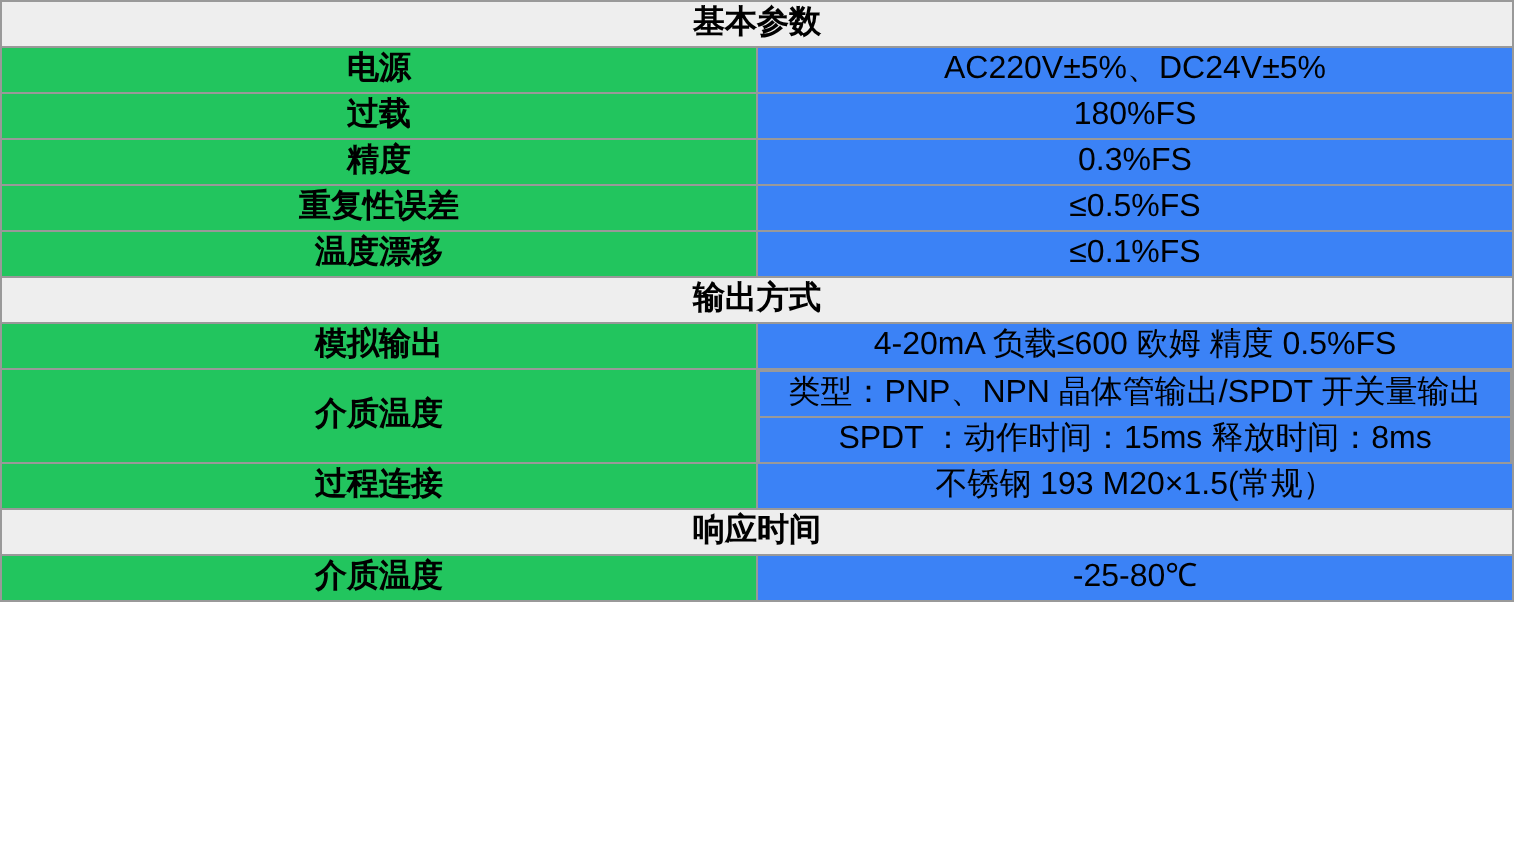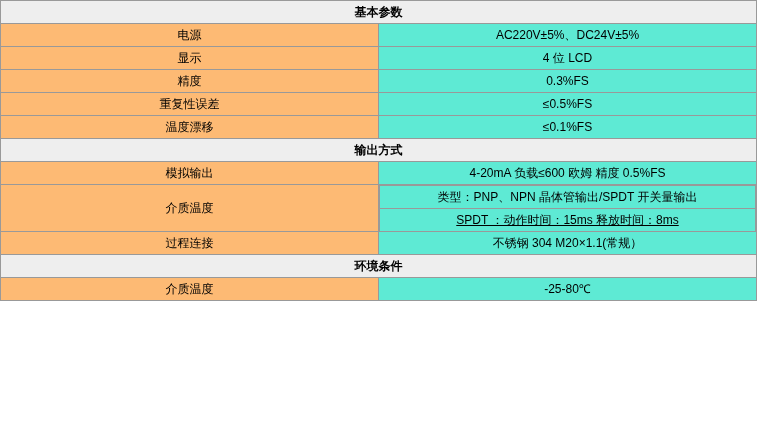--- a/index.html
+++ b/index.html
@@ -13,57 +13,56 @@
     font-family: "Liberation Sans", sans-serif;
     color: #000000;
   }
   table.spec {
     border-collapse: collapse;
     width: 757px;
     table-layout: fixed;
   }
   table.spec td {
     border: 1px solid #999999;
-    font-size: 12px;
+    font-size: 16px;
     text-align: center;
     vertical-align: middle;
     padding: 0;
     height: 22px;
     line-height: 1.2;
   }
   td.section {
     background: #eeeeee;
     font-weight: bold;
     font-size: 12px;
     height: 22px;
   }
   td.label {
     width: 375px;
-    font-weight: normal;
-    background: #fdba74;
+    font-weight: bold;
+    background: #22c55e;
   }
   td.value {
     width: 380px;
-    background: #5eead4;
+    background: #3b82f6;
     font-weight: normal;
   }
   .sub-table {
     border-collapse: collapse;
     width: 100%;
   }
   .sub-table td {
     border: none;
     border-bottom: 1px solid #999999;
     height: 25px;
     font-size: 12px;
     text-align: center;
   }
   .sub-table tr:last-child td {
     border-bottom: none;
-    text-decoration: underline;
   }
   td.nopad {
     padding: 0;
   }
   .tall {
     height: 100px;
   }
 </style>
 </head>
 <body>
@@ -71,22 +70,22 @@
 <table class="spec">
   <tbody>
     <tr>
       <td class="section" colspan="2">基本参数</td>
     </tr>
     <tr>
       <td class="label">电源</td>
       <td class="value">AC220V±5%、DC24V±5%</td>
     </tr>
     <tr>
-      <td class="label">显示</td>
-      <td class="value">4 位 LCD</td>
+      <td class="label">过载</td>
+      <td class="value">180%FS</td>
     </tr>
     <tr>
       <td class="label">精度</td>
       <td class="value">0.3%FS</td>
     </tr>
     <tr>
       <td class="label">重复性误差</td>
       <td class="value">≤0.5%FS</td>
     </tr>
     <tr>
@@ -111,25 +110,25 @@
               </tr>
             <tr>
                 <td>SPDT ：动作时间：15ms   释放时间：8ms</td>
               </tr>
           </tbody>
         </table>
       </td>
     </tr>
     <tr>
       <td class="label">过程连接</td>
-      <td class="value">不锈钢 304      M20×1.1(常规）</td>
+      <td class="value">不锈钢 193      M20×1.5(常规）</td>
     </tr>
 
     <tr>
-      <td class="section" colspan="2">环境条件</td>
+      <td class="section" colspan="2">响应时间</td>
     </tr>
     <tr>
       <td class="label">介质温度</td>
       <td class="value">-25-80℃</td>
     </tr>
 
   </tbody>
 </table>
 
 </body></html>

